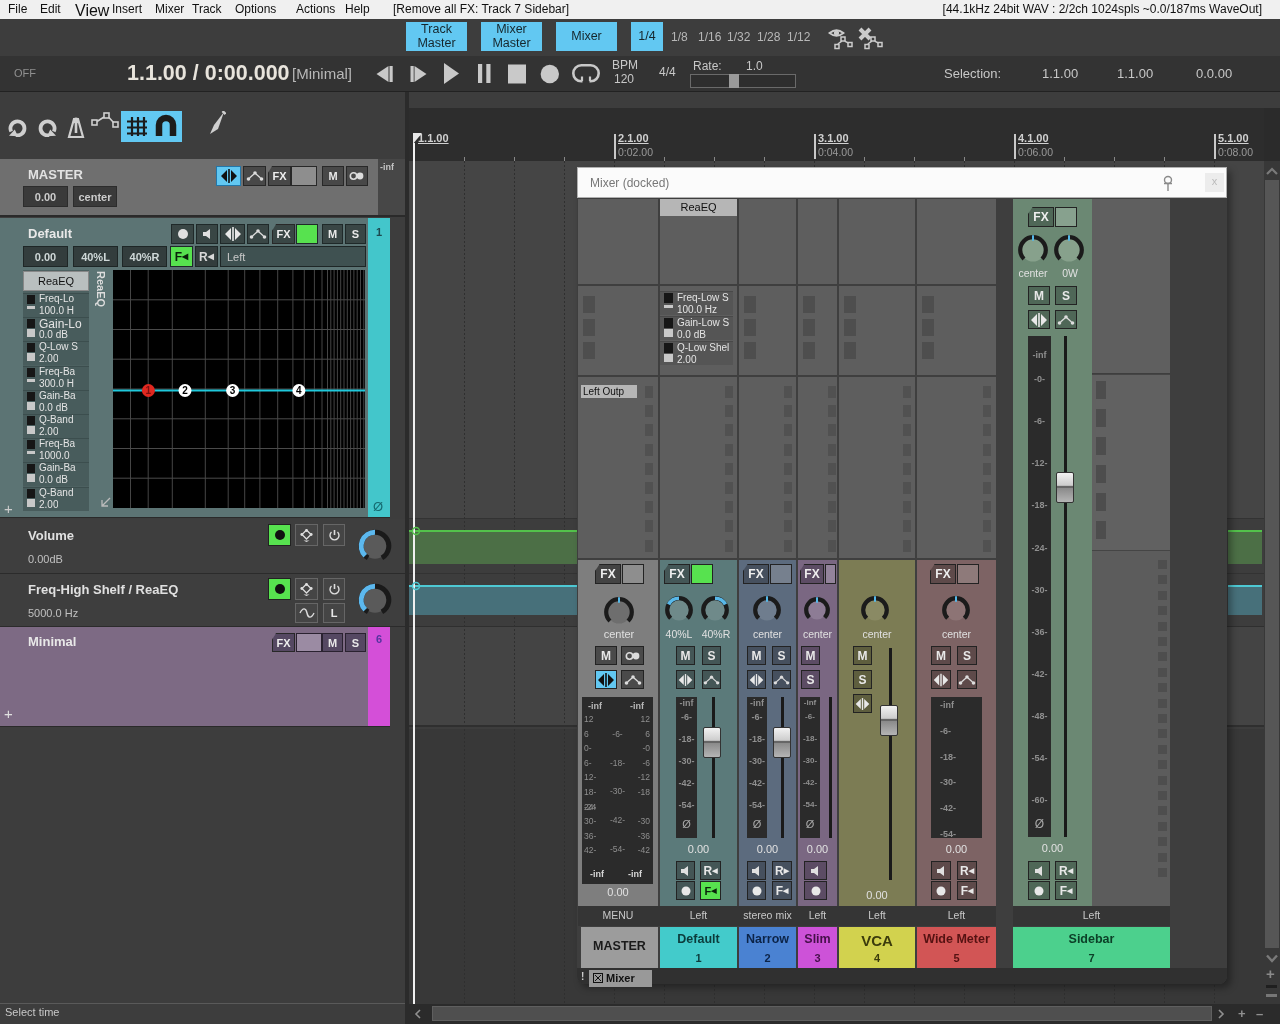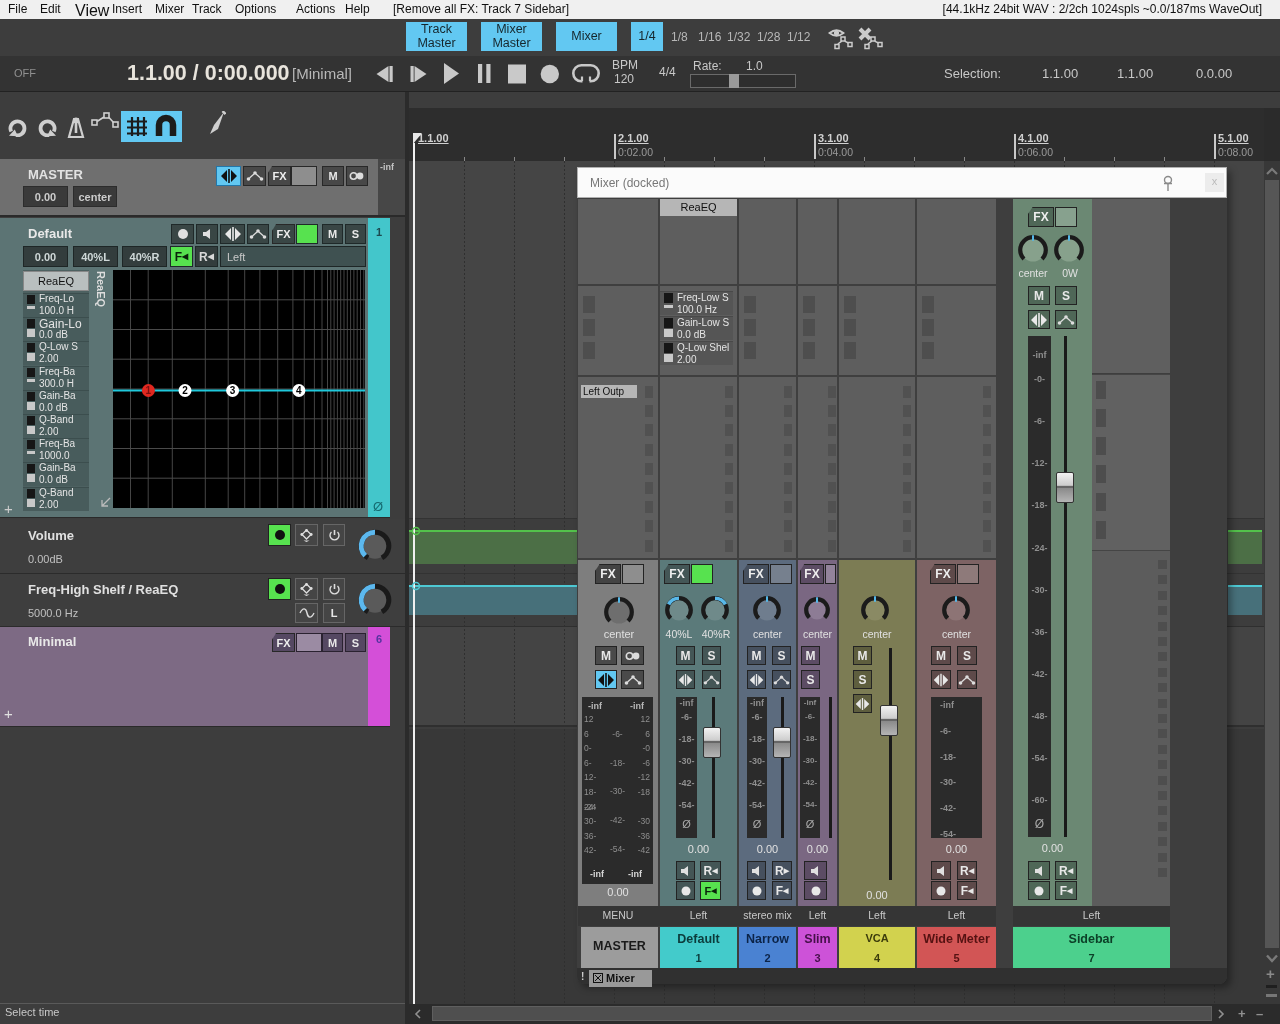--- a/index.html
+++ b/index.html
@@ -922,21 +922,21 @@
 <div class="ab" style="left:660px;top:927px;width:77px;height:42px;background:#43cbcb;z-index:10;"></div>
 <div class="ab" style="left:660px;top:932px;width:77px;text-align:center;font-size:12.5px;color:#0c3c3c;font-weight:bold;white-space:nowrap;z-index:10;">Default</div>
 <div class="ab" style="left:660px;top:952px;width:77px;text-align:center;font-size:11px;color:#0c3c3c;font-weight:bold;white-space:nowrap;z-index:10;">1</div>
 <div class="ab" style="left:739px;top:927px;width:57px;height:42px;background:#4a82d2;z-index:10;"></div>
 <div class="ab" style="left:739px;top:932px;width:57px;text-align:center;font-size:12.5px;color:#0c2448;font-weight:bold;white-space:nowrap;z-index:10;">Narrow</div>
 <div class="ab" style="left:739px;top:952px;width:57px;text-align:center;font-size:11px;color:#0c2448;font-weight:bold;white-space:nowrap;z-index:10;">2</div>
 <div class="ab" style="left:798px;top:927px;width:39px;height:42px;background:#cd52d8;z-index:10;"></div>
 <div class="ab" style="left:798px;top:932px;width:39px;text-align:center;font-size:12.5px;color:#46104a;font-weight:bold;white-space:nowrap;z-index:10;">Slim</div>
 <div class="ab" style="left:798px;top:952px;width:39px;text-align:center;font-size:11px;color:#46104a;font-weight:bold;white-space:nowrap;z-index:10;">3</div>
 <div class="ab" style="left:839px;top:927px;width:76px;height:42px;background:#d2d24e;z-index:10;"></div>
-<div class="ab" style="left:839px;top:932px;width:76px;text-align:center;font-size:11px;color:#3c3c0c;font-weight:bold;white-space:nowrap;z-index:10;">VCA</div>
+<div class="ab" style="left:839px;top:932px;width:76px;text-align:center;font-size:15px;color:#3c3c0c;font-weight:bold;white-space:nowrap;z-index:10;">VCA</div>
 <div class="ab" style="left:839px;top:952px;width:76px;text-align:center;font-size:11px;color:#3c3c0c;font-weight:bold;white-space:nowrap;z-index:10;">4</div>
 <div class="ab" style="left:917px;top:927px;width:79px;height:42px;background:#d25555;z-index:10;"></div>
 <div class="ab" style="left:917px;top:932px;width:79px;text-align:center;font-size:12.5px;color:#551212;font-weight:bold;white-space:nowrap;z-index:10;">Wide Meter</div>
 <div class="ab" style="left:917px;top:952px;width:79px;text-align:center;font-size:11px;color:#551212;font-weight:bold;white-space:nowrap;z-index:10;">5</div>
 <div class="ab" style="left:1013px;top:927px;width:157px;height:42px;background:#4cd08d;z-index:10;"></div>
 <div class="ab" style="left:1013px;top:932px;width:157px;text-align:center;font-size:12.5px;color:#0c4028;font-weight:bold;white-space:nowrap;z-index:10;">Sidebar</div>
 <div class="ab" style="left:1013px;top:952px;width:157px;text-align:center;font-size:11px;color:#0c4028;font-weight:bold;white-space:nowrap;z-index:10;">7</div>
 <div class="ab" style="left:577px;top:968px;width:650px;height:16px;background:#303030;z-index:10;border-radius:0 0 8px 8px;"></div>
 <div class="ab" style="left:581px;top:971px;font-size:10px;color:#cccccc;font-weight:bold;white-space:nowrap;z-index:10;">!</div>
 <div class="ab" style="left:589px;top:970px;width:63px;height:17px;background:#999999;z-index:10;">

